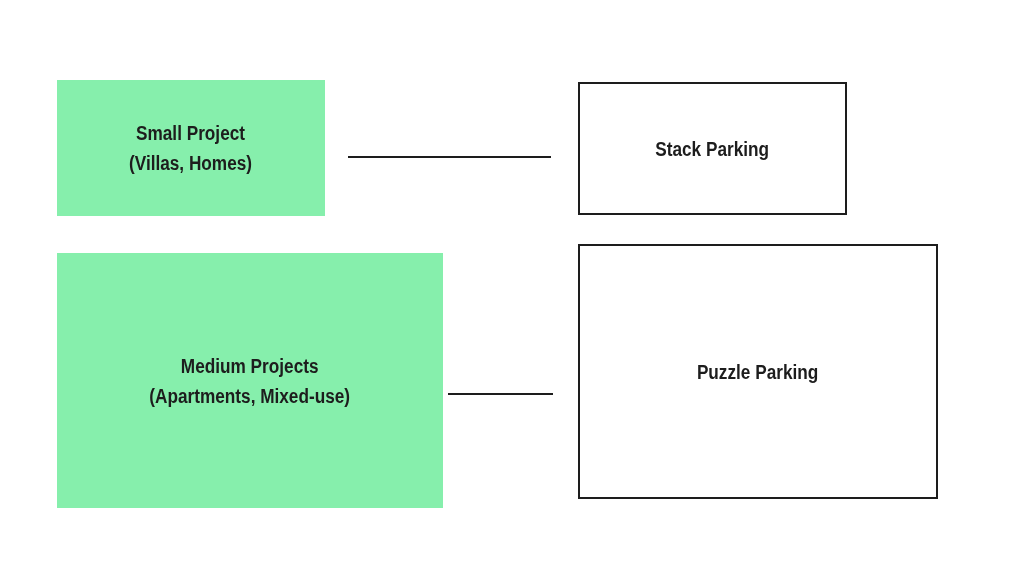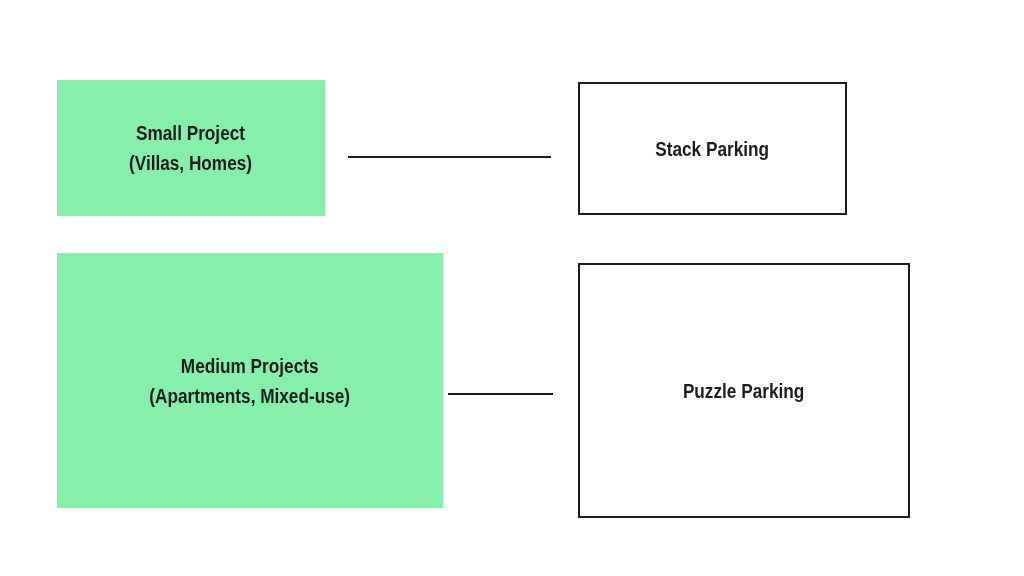--- a/index.html
+++ b/index.html
@@ -35,21 +35,21 @@
   .node-filled {
     background: #86efac;
   }
   .node-outlined {
     background: #ffffff;
     border: 2px solid #1d1d1d;
   }
   #node-small-project   { left: 57px;  top: 80px;  width: 268px; height: 136px; }
   #node-stack-parking   { left: 578px; top: 82px;  width: 269px; height: 133px; }
   #node-medium-projects { left: 57px;  top: 253px; width: 386px; height: 255px; }
-  #node-puzzle-parking  { left: 578px; top: 263px; width: 332px; height: 255px; }
+  #node-puzzle-parking  { left: 578px; top: 244px; width: 360px; height: 255px; }
   .connector {
     position: absolute;
     height: 2px;
     background: #1d1d1d;
   }
   #connector-top    { left: 348px; top: 156px; width: 203px; }
   #connector-bottom { left: 448px; top: 393px; width: 105px; }
 </style>
 </head>
 <body>

